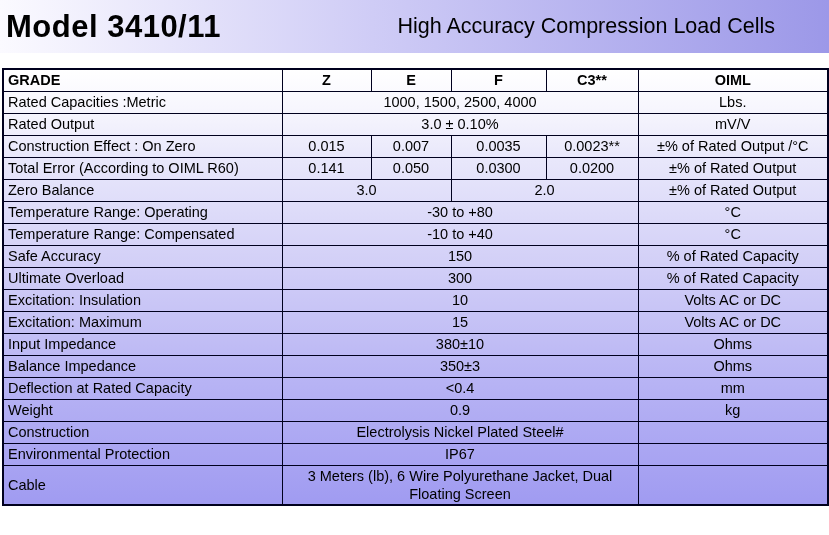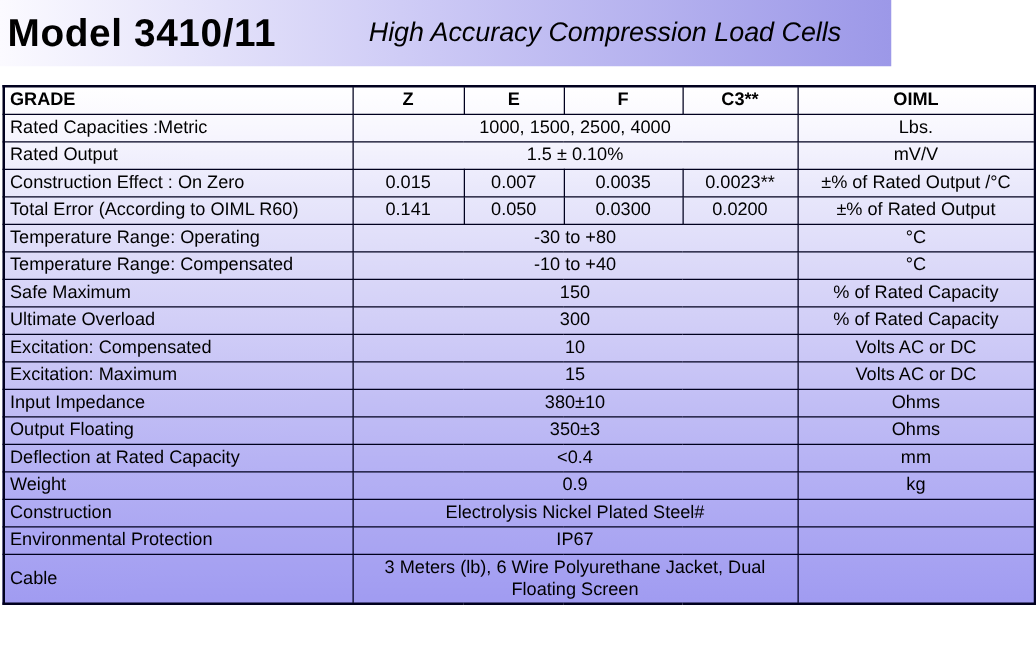--- a/index.html
+++ b/index.html
@@ -4,31 +4,31 @@
 <style>
   html, body {
     margin: 0; padding: 0;
     width: 829px; height: 535px;
     background: #ffffff;
     font-family: "Liberation Sans", sans-serif;
     overflow: hidden;
   }
   .banner {
     position: absolute; top: 0; left: 0;
-    width: 713px; height: 53px;
+    width: 829px; height: 53px;
     background: linear-gradient(to right, #fbfaff 0%, #cfccf6 45%, #9c98e8 100%);
     display: flex; align-items: center;
   }
   .banner .model {
     font-size: 31px; font-weight: bold; color: #000000;
     padding-left: 6px; letter-spacing: 0.5px; white-space: nowrap;
   }
   .banner .subtitle {
     font-size: 21.5px; color: #000000;
-    margin-left: auto; margin-right: 40px; white-space: nowrap; font-style: italic;
+    margin-left: auto; margin-right: 54px; white-space: nowrap;
   }
   table.spec {
     position: absolute; top: 68px; left: 2px;
     width: 825px;
     border-collapse: collapse;
     table-layout: fixed;
     background: linear-gradient(to bottom,
       #ffffff 0%, #f7f6fe 9%, #e9e8fb 20%,
       #d2cff7 45%, #b7b3f4 72%, #a09bf1 100%);
     border: 2px solid #00001e;
@@ -74,76 +74,82 @@
       <td>C3**</td>
       <td>OIML</td>
     </tr>
   <tr>
         <td class="lbl">Rated Capacities :Metric</td>
         <td colspan="4">1000, 1500, 2500, 4000</td>
         <td>Lbs.</td>
       </tr>
       <tr>
         <td class="lbl">Rated Output</td>
-        <td colspan="4">1.5 ± 0.10%</td>
+        <td colspan="4">3.0 ± 0.10%</td>
         <td>mV/V</td>
       </tr>
       <tr>
         <td class="lbl">Construction Effect : On Zero</td>
         <td>0.015</td>
         <td>0.007</td>
         <td>0.0035</td>
         <td>0.0023**</td>
         <td>±% of Rated Output /°C</td>
       </tr>
       <tr>
         <td class="lbl">Total Error (According to OIML R60)</td>
         <td>0.141</td>
         <td>0.050</td>
         <td>0.0300</td>
         <td>0.0200</td>
         <td>±% of Rated Output</td>
       </tr>
       <tr>
+        <td class="lbl">Zero Balance</td>
+        <td colspan="2">3.0</td>
+        <td colspan="2">2.0</td>
+        <td>±% of Rated Output</td>
+      </tr>
+      <tr>
         <td class="lbl">Temperature Range: Operating</td>
         <td colspan="4">-30 to +80</td>
         <td>°C</td>
       </tr>
       <tr>
         <td class="lbl">Temperature Range: Compensated</td>
         <td colspan="4">-10 to +40</td>
         <td>°C</td>
       </tr>
       <tr>
-        <td class="lbl">Safe Maximum</td>
+        <td class="lbl">Safe Accuracy</td>
         <td colspan="4">150</td>
         <td>% of Rated Capacity</td>
       </tr>
       <tr>
         <td class="lbl">Ultimate Overload</td>
         <td colspan="4">300</td>
         <td>% of Rated Capacity</td>
       </tr>
       <tr>
-        <td class="lbl">Excitation: Compensated</td>
+        <td class="lbl">Excitation: Insulation</td>
         <td colspan="4">10</td>
         <td>Volts AC or DC</td>
       </tr>
       <tr>
         <td class="lbl">Excitation: Maximum</td>
         <td colspan="4">15</td>
         <td>Volts AC or DC</td>
       </tr>
       <tr>
         <td class="lbl">Input Impedance</td>
         <td colspan="4">380±10</td>
         <td>Ohms</td>
       </tr>
       <tr>
-        <td class="lbl">Output Floating</td>
+        <td class="lbl">Balance Impedance</td>
         <td colspan="4">350±3</td>
         <td>Ohms</td>
       </tr>
       <tr>
         <td class="lbl">Deflection at Rated Capacity</td>
         <td colspan="4">&lt;0.4</td>
         <td>mm</td>
       </tr>
       <tr>
         <td class="lbl">Weight</td>

